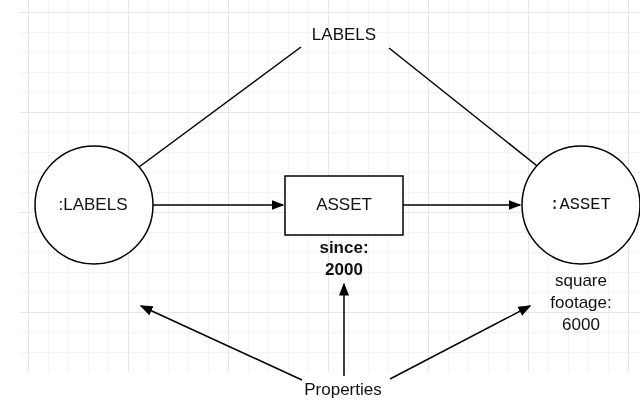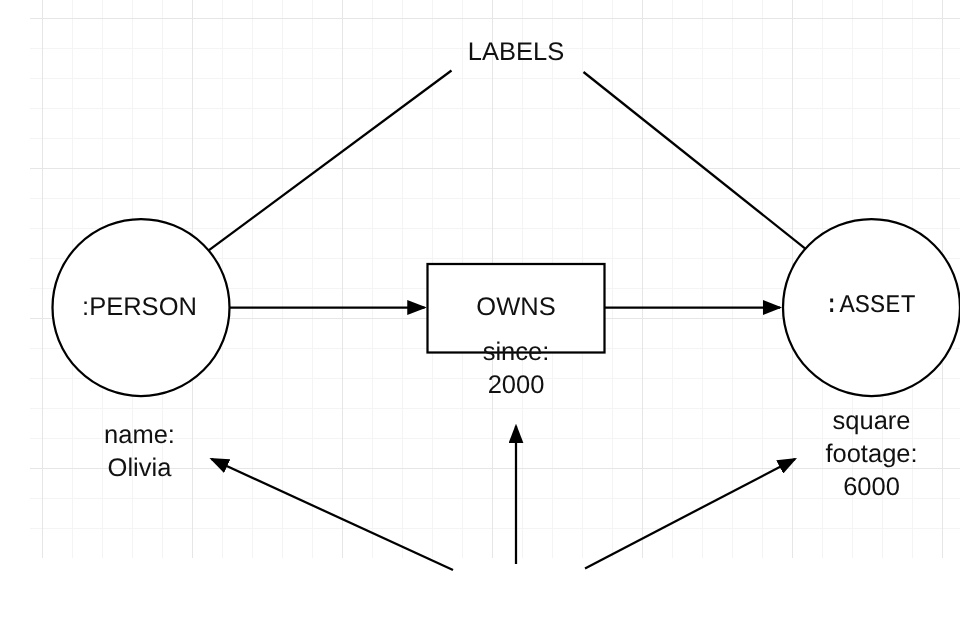--- a/index.html
+++ b/index.html
@@ -41,21 +41,21 @@
     line-height: 22px;
     color: #111111;
     white-space: pre-line;
     z-index: 2;
   }
   
   .lbl-labels     { left: 324px; top: 35px;  }
   .lbl-person     { left: 73px;  top: 205px; }
   .lbl-owns       { left: 324px; top: 205px; }
   .lbl-asset      { left: 560px; top: 205px; font-family: Liberation Mono, monospace; }
-  .lbl-since      { left: 324px; top: 246px; }
+  .lbl-since      { left: 324px; top: 259px; font-weight: bold; }
   .lbl-name       { left: 73px;  top: 301px; }
   .lbl-sqft       { left: 561px; top: 303px; }
   .lbl-properties { left: 323px; top: 390px; }
 </style>
 </head>
 <body>
 
 <div class="canvas">
 
   <svg class="shapes" viewBox="0 0 640 416" xmlns="http://www.w3.org/2000/svg">
@@ -73,30 +73,29 @@
     <line x1="324" y1="376" x2="324" y2="284" stroke="#000" stroke-width="1.5" marker-end="url(#arrow)"></line>
     <line x1="370" y1="379" x2="510" y2="306" stroke="#000" stroke-width="1.5" marker-end="url(#arrow)"></line>
 
     <circle cx="74" cy="205" r="59" fill="#ffffff" stroke="#000000" stroke-width="1.5"></circle>
     <circle cx="561" cy="205" r="59" fill="#ffffff" stroke="#000000" stroke-width="1.5"></circle>
     <rect x="265" y="176" width="118" height="59" fill="#ffffff" stroke="#000000" stroke-width="1.5"></rect>
   </svg>
 
   <div class="label lbl-labels">LABELS</div>
 
-  <div class="label lbl-person">:PERSON</div>
+  <div class="label lbl-person">:LABELS</div>
 
-  <div class="label lbl-owns">OWNS</div>
+  <div class="label lbl-owns">ASSET</div>
 
   <div class="label lbl-asset">:ASSET</div>
 
   <div class="label lbl-since">since:
 2000</div>
 
-  <div class="label lbl-name">name:
-Olivia</div>
 
   <div class="label lbl-sqft">square
 footage:
 6000</div>
 
+  <div class="label lbl-properties">Properties</div>
 
 </div>
 
 </body></html>

